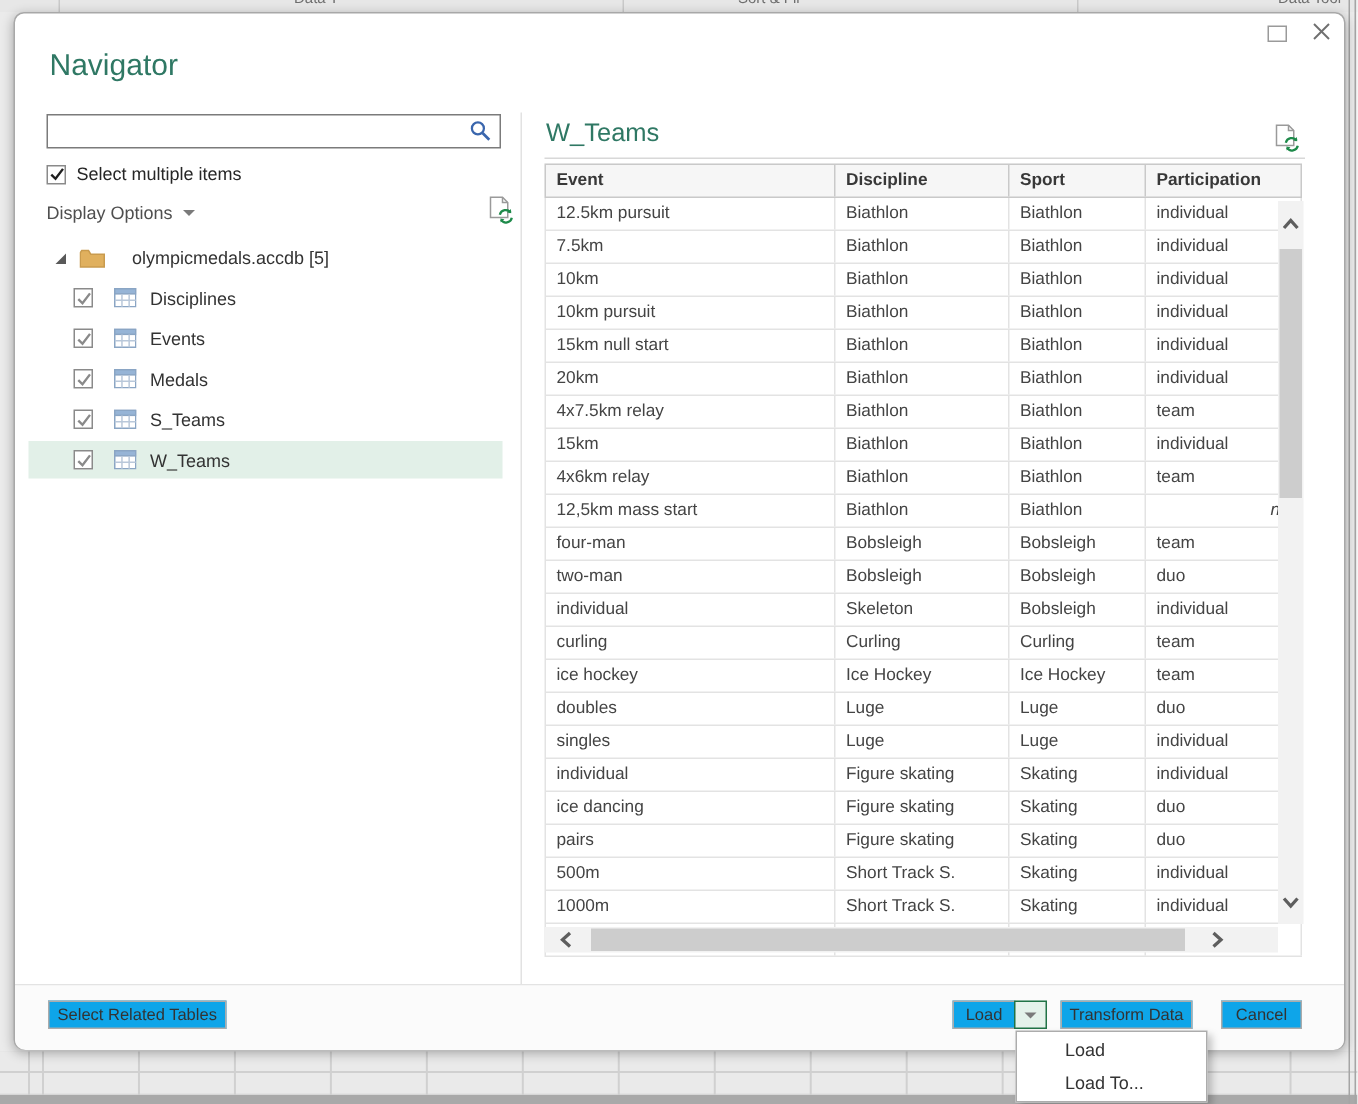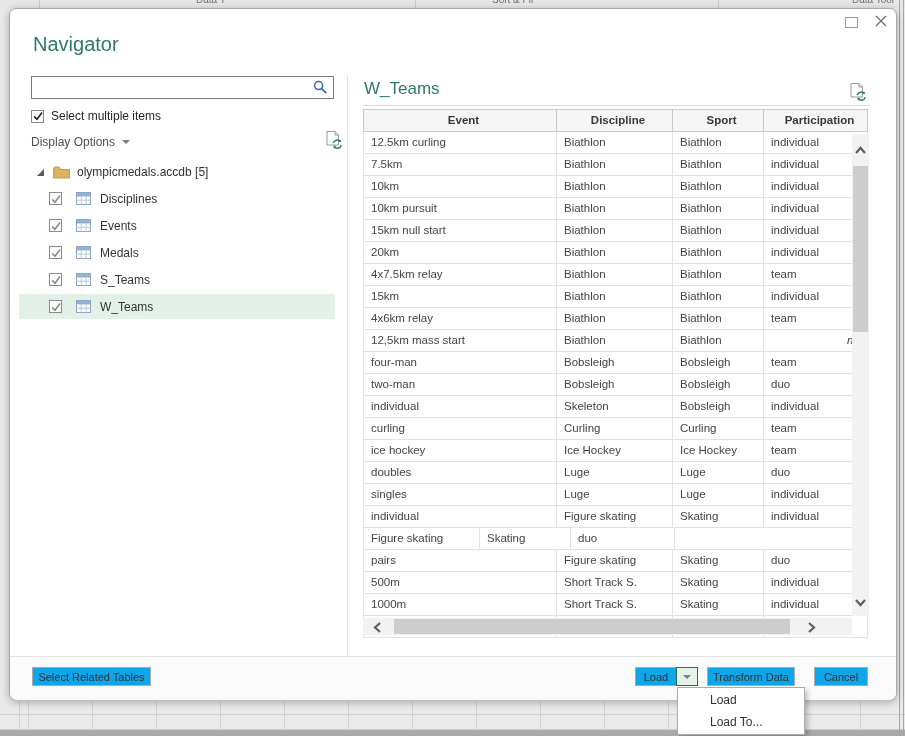--- a/index.html
+++ b/index.html
@@ -37,36 +37,36 @@
             font-size:12px;color:#4f4f4f;}
   .caret{width:0;height:0;border-left:4px solid transparent;border-right:4px solid transparent;
          border-top:4px solid #7a7a7a;}
   .refresh1{position:absolute;left:315px;top:121px;}
   .refresh2{position:absolute;right:3px;top:3px;}
   .vdivider{position:absolute;left:337px;top:66px;width:1px;height:582px;background:#e2e2e2;}
   .treeroot{position:absolute;left:0;top:152px;height:22px;display:flex;align-items:center;
             font-size:12px;color:#333;}
   .treeroot .tri{margin-left:26px;display:inline-flex;}
   .treeroot .folder{margin-left:8px;display:inline-flex;}
-  .treeroot .rlabel{margin-left:7px;text-align:right;}
+  .treeroot .rlabel{margin-left:18px;text-align:right;}
   .treelist{position:absolute;left:0;top:177px;width:337px;height:140px;}
   .tree-item{position:absolute;left:9px;width:316px;height:25px;display:flex;align-items:center;
              font-size:12px;color:#333;}
   .tree-item.sel{background:#e2f0e8;}
   .tree-item .cb{margin-left:30px;}
   .tree-item .tbl-ic{margin-left:14px;display:inline-flex;}
   .tree-item .tlabel{margin-left:9px;}
   
   .preview-head{position:absolute;left:353px;top:70px;width:507px;height:27px;
                 border-bottom:1px solid #d8d8d8;box-sizing:border-box;}
   .preview-title{position:absolute;left:1px;top:0;font-size:17px;color:#2f7864;}
   .grid{position:absolute;left:353px;top:100px;width:505px;font-size:11.5px;color:#444;}
   .ghead{display:flex;height:23px;background:#f6f6f6;border:1px solid #c9c9c9;box-sizing:border-box;
          font-weight:bold;color:#383838;}
-  .ghead .cell{line-height:21px;border-right:1px solid #c9c9c9;text-align:center;}
+  .ghead .cell{line-height:21px;border-right:1px solid #c9c9c9;}
   .ghead .cell:last-child{border-right:none;}
   .gbody{border-left:1px solid #e3e3e3;width:504px;}
   .grow{display:flex;height:21px;border-bottom:1px solid #e3e3e3;background:#fff;}
   .cell{box-sizing:border-box;padding-left:7px;line-height:21px;white-space:nowrap;overflow:hidden;flex:none;}
   .grow .cell{border-right:1px solid #e3e3e3;}
   .c0{width:193px}.c1{width:116px}.c2{width:91px}.c3{width:104px;position:relative;}
   .nulltext{position:absolute;left:83px;top:0;font-style:italic;color:#444;}
   
   .vscroll{position:absolute;left:842px;top:125px;width:17px;height:482px;background:#f2f2f2;}
   .vthumb{position:absolute;left:1px;top:32px;width:15px;height:166px;background:#cdcdcd;}
@@ -277,21 +277,21 @@
 
     <div class="grid">
       <div class="ghead">
           <div class="cell c0">Event</div>
           <div class="cell c1">Discipline</div>
           <div class="cell c2">Sport</div>
           <div class="cell c3">Participation</div>
         </div>
       <div class="gbody">
           <div class="grow">
-            <div class="cell c0">12.5km curling</div>
+            <div class="cell c0">12.5km pursuit</div>
             <div class="cell c1">Biathlon</div>
             <div class="cell c2">Biathlon</div>
             <div class="cell c3">individual</div>
           </div>
           <div class="grow">
             <div class="cell c0">7.5km</div>
             <div class="cell c1">Biathlon</div>
             <div class="cell c2">Biathlon</div>
             <div class="cell c3">individual</div>
           </div>
@@ -387,20 +387,21 @@
             <div class="cell c2">Luge</div>
             <div class="cell c3">individual</div>
           </div>
           <div class="grow">
             <div class="cell c0">individual</div>
             <div class="cell c1">Figure skating</div>
             <div class="cell c2">Skating</div>
             <div class="cell c3">individual</div>
           </div>
           <div class="grow">
+            <div class="cell c0">ice dancing</div>
             <div class="cell c1">Figure skating</div>
             <div class="cell c2">Skating</div>
             <div class="cell c3">duo</div>
           </div>
           <div class="grow">
             <div class="cell c0">pairs</div>
             <div class="cell c1">Figure skating</div>
             <div class="cell c2">Skating</div>
             <div class="cell c3">duo</div>
           </div>

